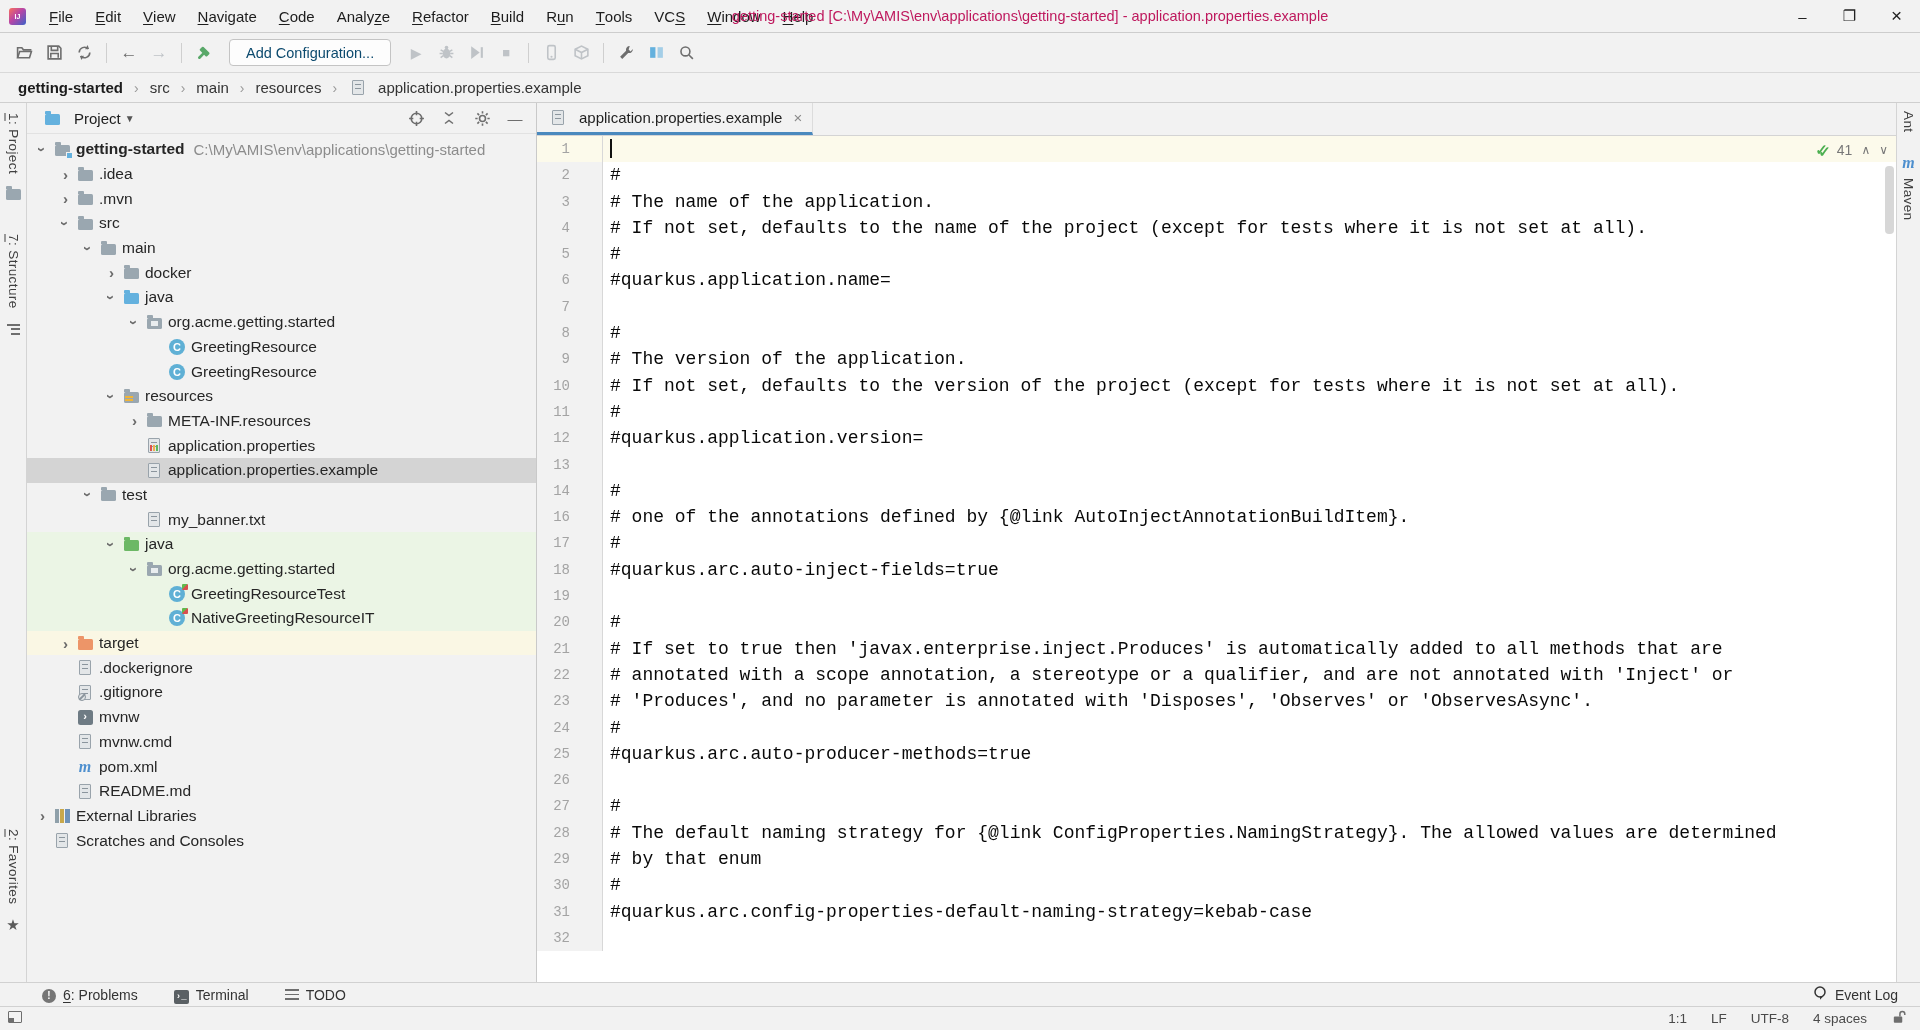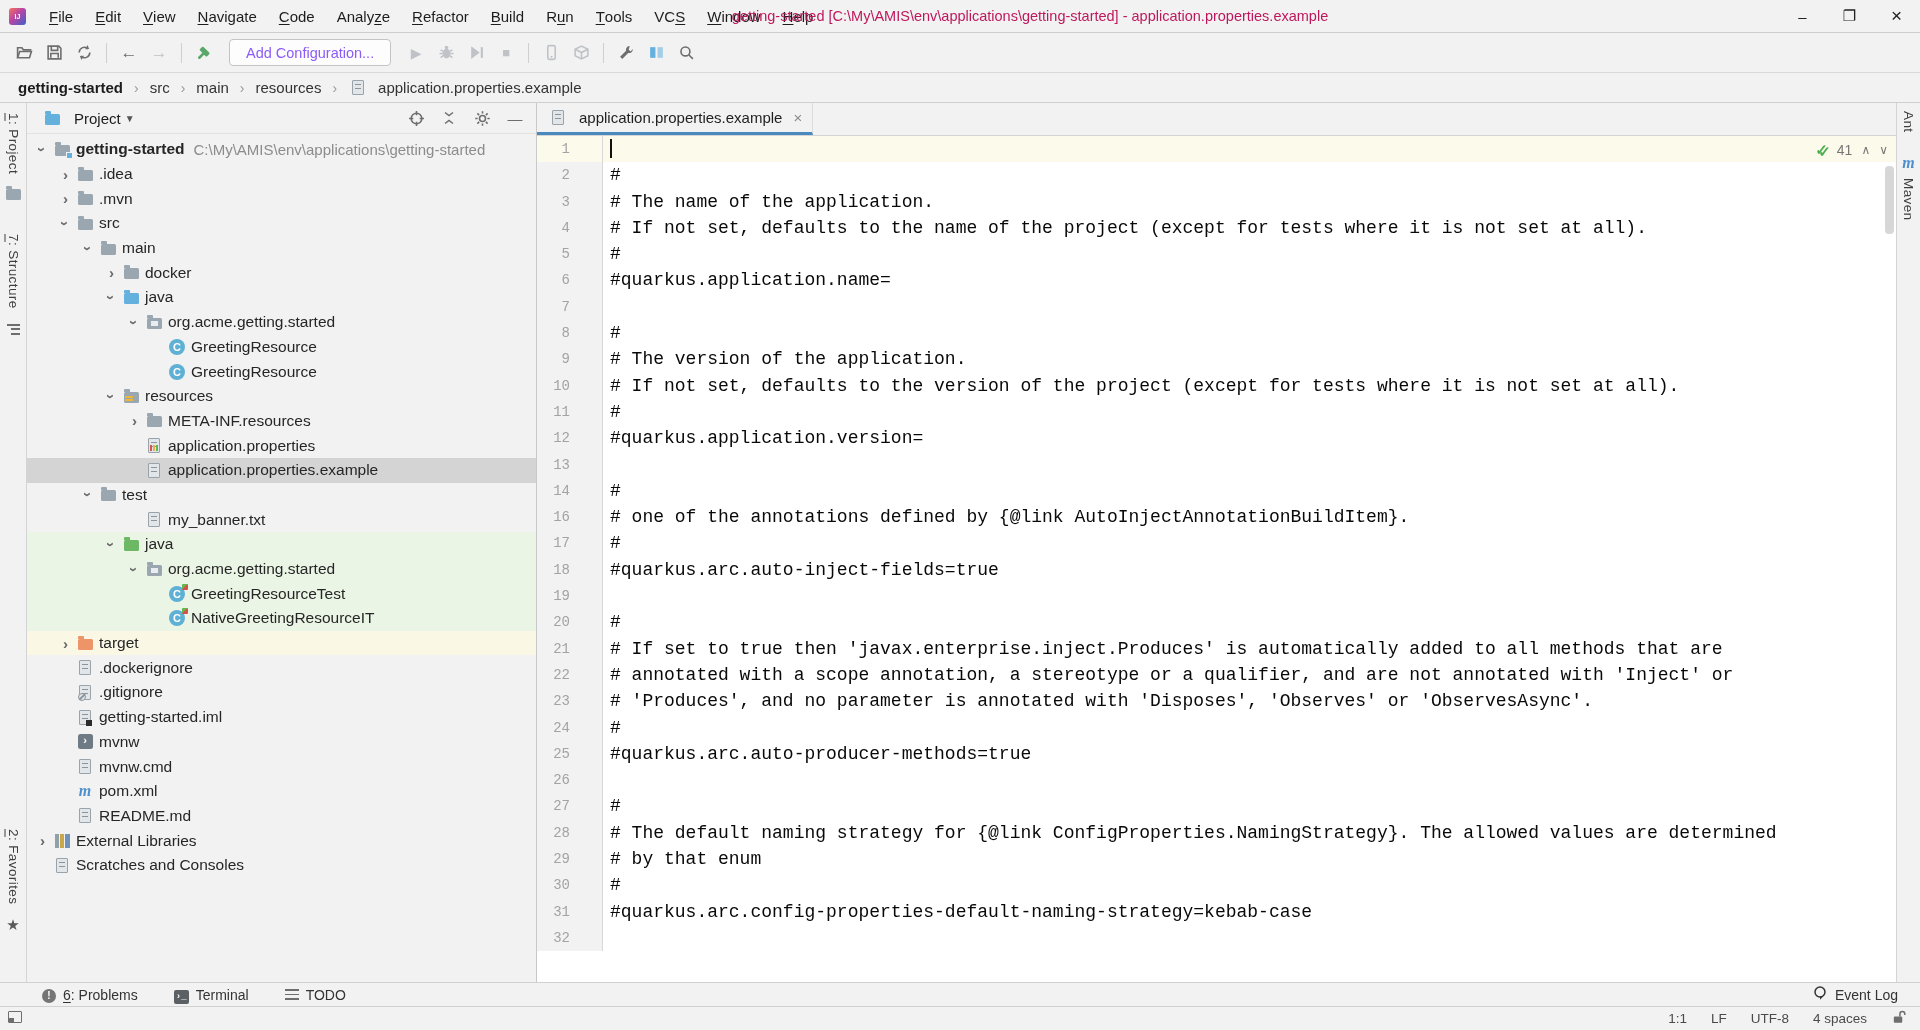--- a/index.html
+++ b/index.html
@@ -23,21 +23,21 @@
 
   
   .toolbar{height:40px;flex:0 0 40px;display:flex;align-items:center;border-bottom:1px solid #d9d9d9;padding-left:9px;}
   .tbtn{width:30px;height:28px;display:inline-flex;align-items:center;justify-content:center;
     color:#6e6e6e;font-size:16px;}
   .tbtn svg{display:block;}
   .tbtn.dis{color:#bfc3c7;}
   .tbtn.green{color:#59a869;}
   .tsep{width:1px;height:20px;background:#cfcfcf;margin:0 7px;display:inline-block;}
   .addcfg{height:27px;margin:0 10px;padding:0 16px;background:#fdfdfd;border:1px solid #c4c4c4;
-    border-radius:4px;font-size:14.5px;color:#8b5cf6;font-family:"Liberation Sans",sans-serif;}
+    border-radius:4px;font-size:14.5px;color:#0c4a6e;font-family:"Liberation Sans",sans-serif;}
 
   
   .breadcrumbs{height:30px;flex:0 0 30px;display:flex;align-items:center;padding-left:16px;
     border-bottom:1px solid #cfcfcf;font-size:15px;color:#333;}
   .bc{padding:0 2px;}
   .bc.first{font-weight:bold;color:#1c1c1c;}
   .bcsep{color:#9a9a9a;margin:0 9px;font-size:14px;}
   .bcfile{display:flex;align-items:center;gap:6px;}
 
   
@@ -484,29 +484,20 @@
             <span class="tic">
               <span class="page">
                 <b class="dec-ign"></b>
               </span>
             </span>
             <span class="tlabel">.gitignore</span>
           </div>
           <div class="trow" style="padding-left:31px">
             <span class="chev none">›</span>
             <span class="tic">
-              <span class="page">
-                <b class="dec-iml"></b>
-              </span>
-            </span>
-            <span class="tlabel">getting-started.iml</span>
-          </div>
-          <div class="trow" style="padding-left:31px">
-            <span class="chev none">›</span>
-            <span class="tic">
               <span class="sh">›</span>
             </span>
             <span class="tlabel">mvnw</span>
           </div>
           <div class="trow" style="padding-left:31px">
             <span class="chev none">›</span>
             <span class="tic">
               <span class="page"></span>
             </span>
             <span class="tlabel">mvnw.cmd</span>

